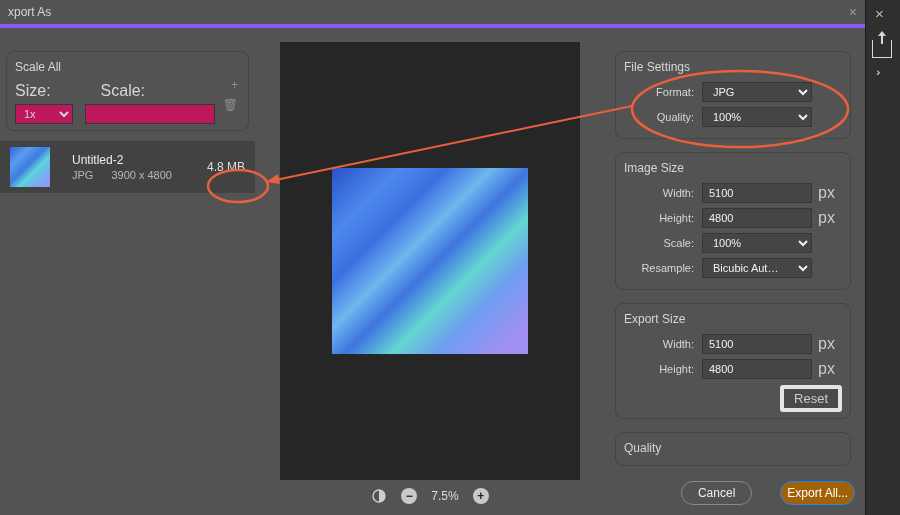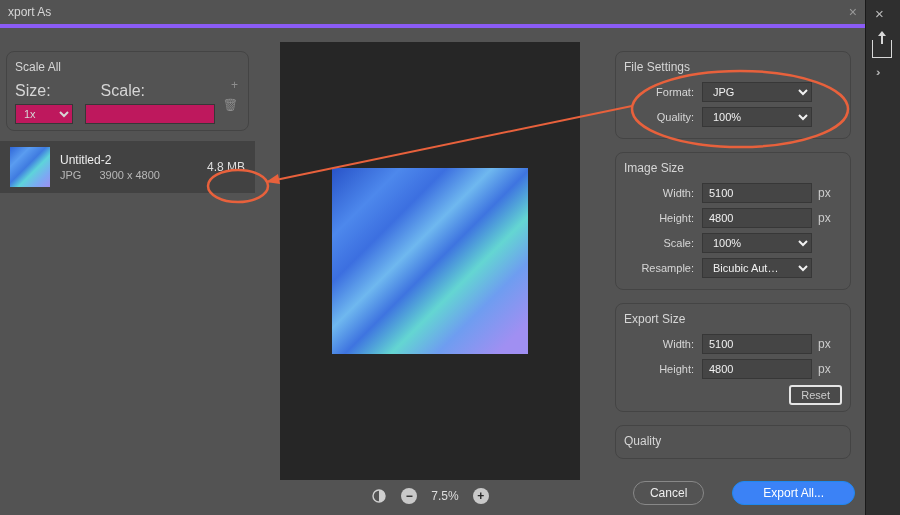--- a/index.html
+++ b/index.html
@@ -20,45 +20,45 @@
   .section-group{border:1px solid #444;border-radius:8px;margin:13px 6px 10px 6px;padding:8px 4px 6px 8px;position:relative;}
   .section-group .legend{font-size:12px;color:#d6d6d6;margin-bottom:8px;}
   .size-row{display:flex;gap:16px;font-size:16px;color:#d6d6d6;margin-bottom:4px;}
   .input-line{display:flex;gap:12px;align-items:center;}
   select.sel,input.field{background:#be185d;border:1px solid #373737;color:#d6d6d6;height:20px;font-size:11px;padding:0 4px;}
   .sz-sel{width:58px;}
   .suf{width:130px;}
   .plus,.trash{color:#8e8e8e;font-size:12px;}
   .plus{position:absolute;right:10px;top:26px;}
   .trash{position:absolute;right:10px;top:46px;}
-  #asset-row{display:flex;align-items:center;gap:10px;background:#424242;padding:6px 10px;}
+  #asset-row{display:flex;align-items:center;gap:22px;background:#424242;padding:6px 10px;}
   #thumb{width:40px;height:40px;background:linear-gradient(135deg,#2f66d8 0%,#5a9cf0 25%,#3f7be0 45%,#5ed3da 60%,#7baaf2 80%,#9d8ff0 100%);}
   .asset-txt{flex:1;}
   .asset-name{font-size:12px;color:#eee;}
   .asset-line2{display:flex;gap:18px;font-size:11px;color:#b8b8b8;margin-top:2px;}
   .asset-size{margin-left:auto;font-size:12px;color:#ddd;}
   
   #center{flex:1;background:#535353;display:flex;flex-direction:column;align-items:center;padding:14px 0 0 0;}
   #canvas{width:300px;height:447px;background:#262626;display:flex;align-items:center;justify-content:center;}
   #preview-img{width:196px;height:186px;background:linear-gradient(135deg,#2853c9 0%,#4d88ec 18%,#3c6fe0 30%,#6fb8ef 42%,#3e74e0 52%,#64d6d2 64%,#6e9df0 76%,#a08ff2 92%);}
   #zoom-bar{display:flex;align-items:center;gap:14px;margin-top:8px;color:#ddd;}
   .zoom-ic{display:inline-flex;width:16px;height:16px;align-items:center;justify-content:center;}
   .circle-btn{width:16px;height:16px;border-radius:50%;background:#c9c9c9;color:#262626;display:flex;align-items:center;justify-content:center;font-size:12px;font-weight:bold;}
   
   #right{width:260px;padding:10px 8px 0 4px;}
   .frow{display:flex;align-items:center;margin:5px 0;}
   .frow label{width:70px;text-align:right;margin-right:8px;font-size:11px;color:#d6d6d6;}
   .frow .val{background:#454545;border:1px solid #373737;height:20px;width:110px;color:#f1f1f1;font-size:11px;padding:0 6px;}
-  .frow .unit{margin-left:6px;font-size:12px;color:#ccc;}
+  .frow .unit{margin-left:6px;font-size:16px;color:#ccc;}
   .reset-row{display:flex;justify-content:flex-end;margin:6px 4px 0 0;}
-  .btn-reset{background:#4a4a4a;border:2px solid #e5e5e5;color:#ccc;padding:2px 10px;font-size:11px;border-radius:3px;}
+  .btn-reset{background:#4a4a4a;border:4px solid #e5e5e5;color:#ccc;padding:2px 10px;font-size:13px;border-radius:3px;}
   
   #footer{position:absolute;right:10px;bottom:10px;display:flex;gap:28px;}
   .btn{border-radius:14px;font-size:12px;padding:4px 16px;border:1px solid #888;background:transparent;color:#eee;cursor:pointer;}
-  .btn.primary{background:#3b82f6;border-color:#1e88f0;color:#fff;padding:4px 30px;}
+  .btn.primary{background:#a16207;border-color:#1e88f0;color:#fff;padding:4px 6px;}
   
   svg.anno{position:absolute;left:0;top:0;pointer-events:none;z-index:4;}
 </style>
 </head>
 <body>
 
 <div id="outer-bar">
   <span class="tab-x">×</span>
   <span id="share-ic"></span>
   <span class="chev">››</span>

